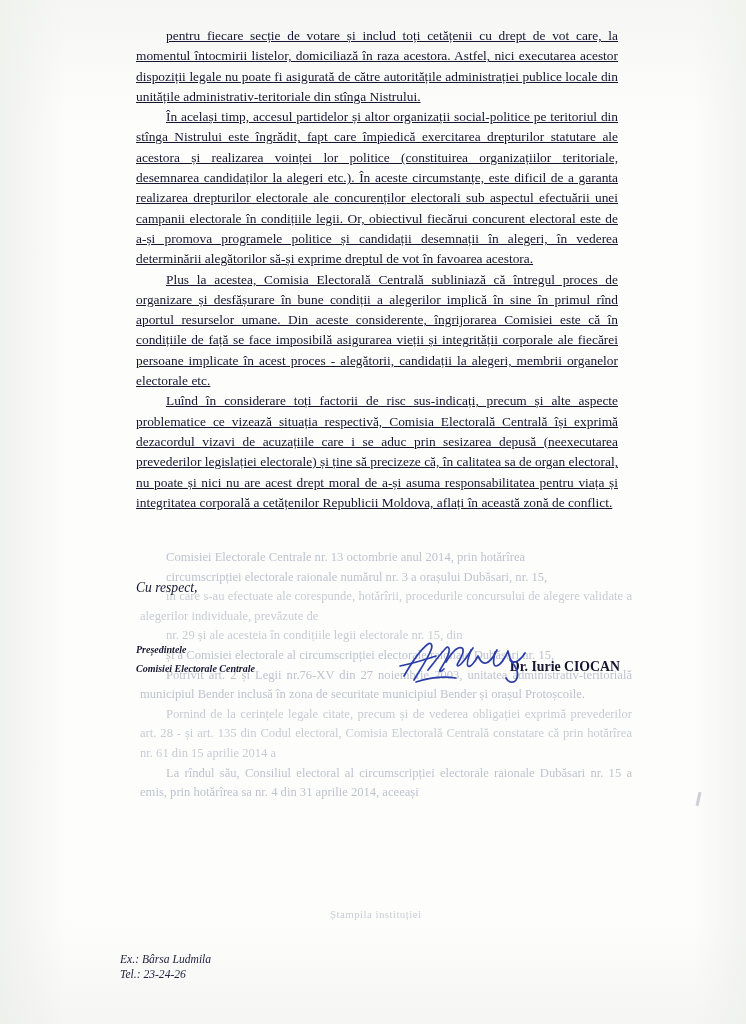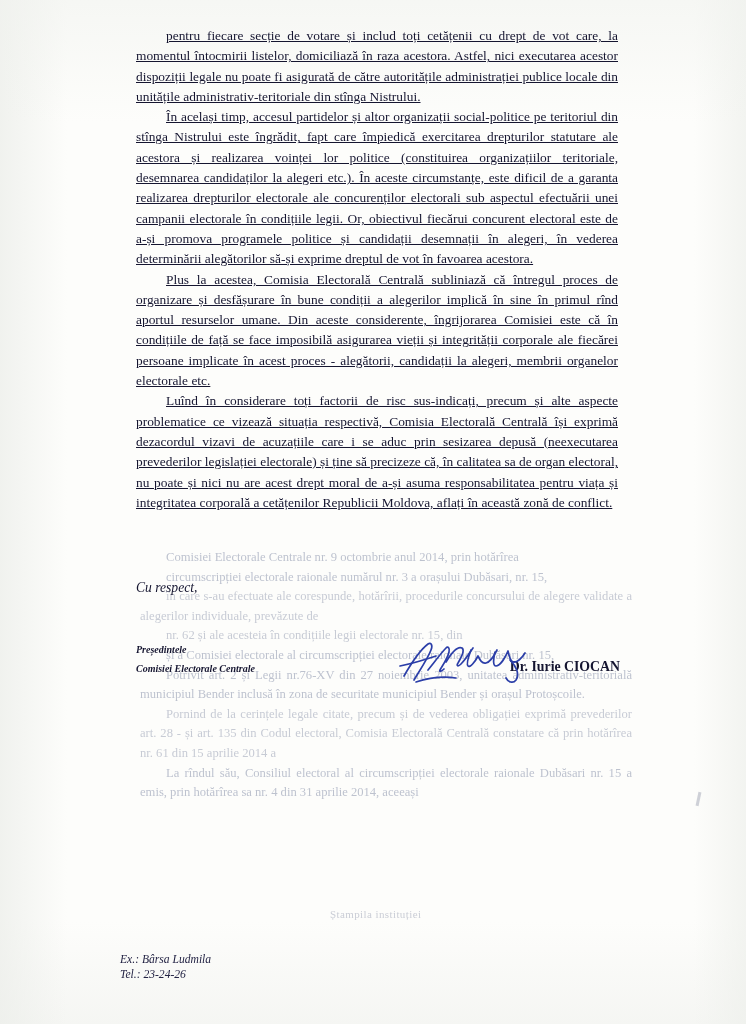--- a/index.html
+++ b/index.html
@@ -132,24 +132,24 @@
   }
 </style>
 </head>
 <body>
 
 <div class="page">
 
   <div class="scan-tint"></div>
 
   <div class="bleed">
-    <p>Comisiei Electorale Centrale nr. 9 octombrie anul 2014, prin hotărîrea</p>
+    <p>Comisiei Electorale Centrale nr. 13 octombrie anul 2014, prin hotărîrea</p>
     <p>circumscripției electorale raionale numărul nr. 3 a orașului Dubăsari, nr. 15,</p>
     <p class="b2">în care s-au efectuate ale corespunde, hotărîrii, procedurile concursului de alegere validate a alegerilor individuale, prevăzute de</p>
-    <p class="b2">nr. 62 și ale acesteia în condițiile legii electorale nr. 15, din</p>
+    <p class="b2">nr. 29 și ale acesteia în condițiile legii electorale nr. 15, din</p>
     <p>și a Comisiei electorale al circumscripției electorale raionale Dubăsari nr. 15,</p>
     <p>Potrivit art. 2 și Legii nr.76-XV din 27 noiembrie 2003, unitatea administrativ-teritorială municipiul Bender inclusă în zona de securitate municipiul Bender și orașul Protoșcoile.</p>
     <p class="b2">Pornind de la cerințele legale citate, precum și de vederea obligației exprimă prevederilor art. 28 - și art. 135 din Codul electoral, Comisia Electorală Centrală constatare că prin hotărîrea nr. 61 din 15 aprilie 2014 a</p>
     <p>La rîndul său, Consiliul electoral al circumscripției electorale raionale Dubăsari nr. 15 a emis, prin hotărîrea sa nr. 4 din 31 aprilie 2014, aceeași</p>
   </div>
 
   <div class="body-text">
     <p>pentru fiecare secție de votare și includ toți cetățenii cu drept de vot care, la momentul întocmirii listelor, domiciliază în raza acestora. Astfel, nici executarea acestor dispoziții legale nu poate fi asigurată de către autoritățile administrației publice locale din unitățile administrativ-teritoriale din stînga Nistrului.</p>
     <p>În același timp, accesul partidelor și altor organizații social-politice pe teritoriul din stînga Nistrului este îngrădit, fapt care împiedică exercitarea drepturilor statutare ale acestora și realizarea voinței lor politice (constituirea organizațiilor teritoriale, desemnarea candidaților la alegeri etc.). În aceste circumstanțe, este dificil de a garanta realizarea drepturilor electorale ale concurenților electorali sub aspectul efectuării unei campanii electorale în condițiile legii. Or, obiectivul fiecărui concurent electoral este de a-și promova programele politice și candidații desemnații în alegeri, în vederea determinării alegătorilor să-și exprime dreptul de vot în favoarea acestora.</p>
     <p>Plus la acestea, Comisia Electorală Centrală subliniază că întregul proces de organizare și desfășurare în bune condiții a alegerilor implică în sine în primul rînd aportul resurselor umane. Din aceste considerente, îngrijorarea Comisiei este că în condițiile de față se face imposibilă asigurarea vieții și integrității corporale ale fiecărei persoane implicate în acest proces -  alegătorii, candidații la alegeri, membrii organelor electorale etc.</p>

